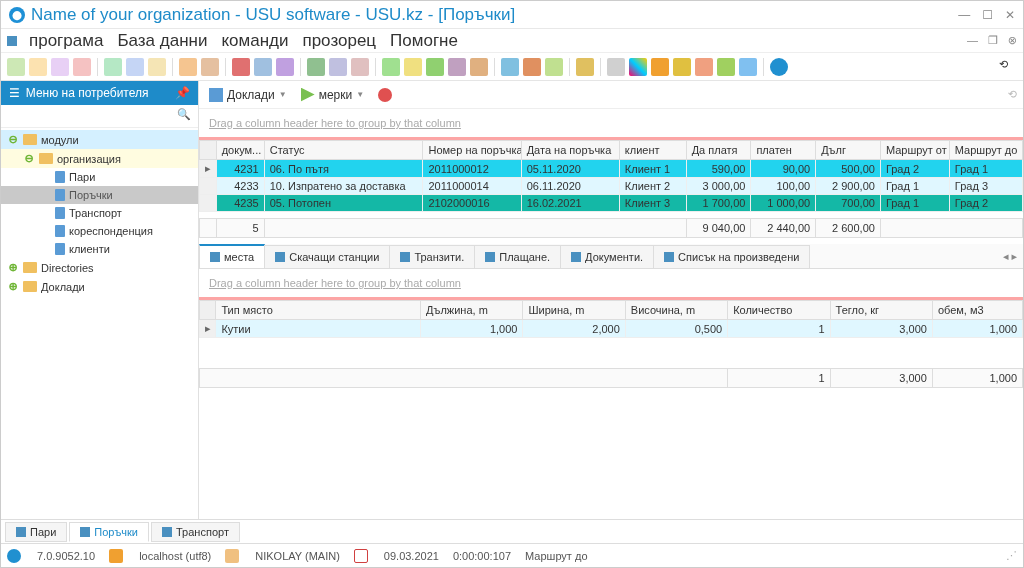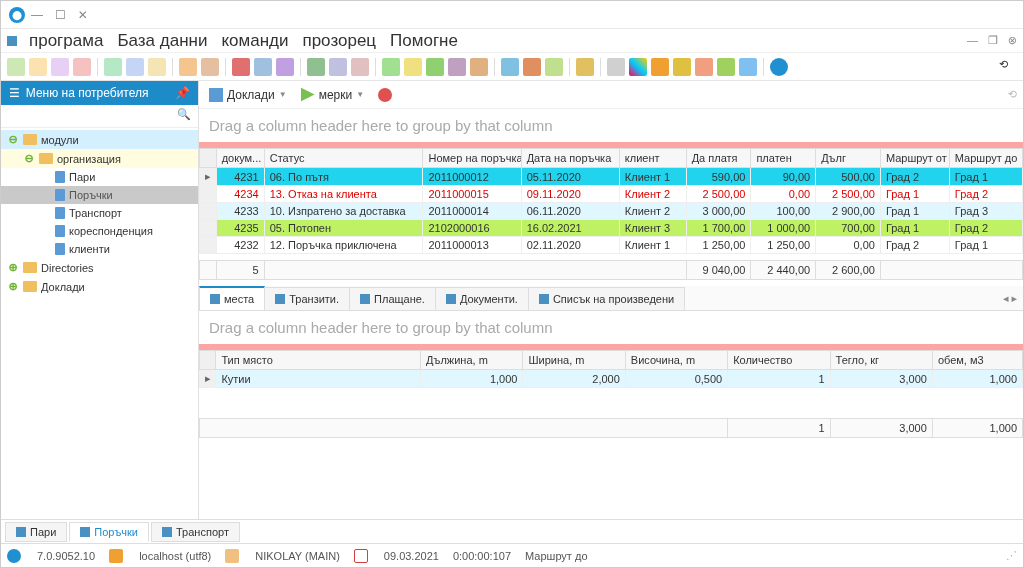--- a/index.html
+++ b/index.html
@@ -36,31 +36,31 @@
 .tree .exp { width: 12px; text-align: center; color: #6fb536; font-weight: bold; }
 .tree .fld { width: 14px; height: 11px; background: #f0c060; border-radius: 1px; }
 .tree .pg { width: 10px; height: 12px; background: #5a9bd5; border-radius: 1px; }
 
 .content { flex: 1; display: flex; flex-direction: column; overflow: hidden; }
 .content-toolbar { display: flex; align-items: center; height: 28px; padding: 2px 6px; gap: 6px; border-bottom: 1px solid #eee; }
 .content-toolbar .btn { display: flex; align-items: center; gap: 4px; padding: 2px 4px; font-size: 12px; }
 .content-toolbar .ic { width: 14px; height: 14px; }
 .content-toolbar .arr { font-size: 8px; color: #888; }
 
-.group-hint { padding: 8px 10px; color: #aaa; font-size: 15px; border-bottom: 6px solid #fca5a5; }
+.group-hint { padding: 8px 10px; color: #aaa; font-size: 11px; border-bottom: 3px solid #fca5a5; text-decoration: underline; }
 
 .grid { overflow: auto; }
 .grid table { border-collapse: collapse; width: 100%; table-layout: fixed; }
 .grid th { background: #f7f7f7; border: 1px solid #ddd; padding: 3px 5px; font-weight: normal; text-align: left; font-size: 11px; white-space: nowrap; overflow: hidden; }
 .grid td { border: 1px solid #eee; padding: 2px 5px; font-size: 11px; white-space: nowrap; overflow: hidden; }
 .grid .num { text-align: right; }
 .grid tr.r0 { background: #22d3ee; }
 .grid tr.r1 { color: #d00; }
 .grid tr.r2 { background: #e0f7ff; }
-.grid tr.r3 { background: #bef264; border-radius: 8px; }
+.grid tr.r3 { background: #14b8a6; border-radius: 8px; }
 .grid tr.r4 { }
 .grid .row-ind { width: 14px; text-align: center; color: #666; background: #f0f0f0; }
 
 .summary-row td { border: 1px solid #ddd; background: #fafafa; padding: 3px 5px; }
 
 .sub-tabs { display: flex; border-bottom: 1px solid #ddd; margin-top: 6px; background: #fafafa; align-items: center; }
 .sub-tabs .tab { display: flex; align-items: center; gap: 4px; padding: 5px 10px; border: 1px solid #ddd; border-bottom: none; margin-right: -1px; background: #f5f5f5; font-size: 11px; cursor: pointer; }
 .sub-tabs .tab.active { background: #fff; border-top: 2px solid #1e8bc9; }
 .sub-tabs .tab .ti { width: 10px; height: 10px; background: #4a90c0; }
 .sub-tabs .nav { margin-left: auto; padding: 0 6px; color: #888; }
@@ -75,20 +75,21 @@
 
 .statusbar { display: flex; align-items: center; height: 24px; border-top: 1px solid #ddd; padding: 0 6px; gap: 14px; font-size: 11px; color: #555; }
 .statusbar .sb { display: flex; align-items: center; gap: 16px; }
 .statusbar .si { width: 14px; height: 14px; border-radius: 50%; }
 </style>
 </head>
 <body>
 
 <div class="titlebar">
   <div class="logo">⬤</div>
+  <div class="title">Name of your organization - USU software - USU.kz - [Поръчки]</div>
   <div class="win-btns">
     <span>—</span>
     <span>☐</span>
     <span>✕</span>
   </div>
 </div>
 
 <div class="menubar">
   <div class="mbi"></div>
   <div class="item">програма</div>
@@ -260,33 +261,20 @@
               <td>06. По пътя</td>
               <td>2011000012</td>
     <td>05.11.2020</td>
               <td>Клиент 1</td>
     <td class="num">590,00</td>
               <td class="num">90,00</td>
     <td class="num">500,00</td>
               <td>Град 2</td>
               <td>Град 1</td>
             </tr>
-            <tr class="r1">
-              <td class="row-ind"></td>
-    <td class="num">4234</td>
-              <td>13. Отказ на клиента</td>
-              <td>2011000015</td>
-    <td>09.11.2020</td>
-              <td>Клиент 2</td>
-    <td class="num">2 500,00</td>
-              <td class="num">0,00</td>
-    <td class="num">2 500,00</td>
-              <td>Град 1</td>
-              <td>Град 2</td>
-            </tr>
             <tr class="r2">
               <td class="row-ind"></td>
     <td class="num">4233</td>
               <td>10. Изпратено за доставка</td>
               <td>2011000014</td>
     <td>06.11.2020</td>
               <td>Клиент 2</td>
     <td class="num">3 000,00</td>
               <td class="num">100,00</td>
     <td class="num">2 900,00</td>
@@ -299,33 +287,20 @@
               <td>05. Потопен</td>
               <td>2102000016</td>
     <td>16.02.2021</td>
               <td>Клиент 3</td>
     <td class="num">1 700,00</td>
               <td class="num">1 000,00</td>
     <td class="num">700,00</td>
               <td>Град 1</td>
               <td>Град 2</td>
             </tr>
-            <tr class="r4">
-              <td class="row-ind"></td>
-    <td class="num">4232</td>
-              <td>12. Поръчка приключена</td>
-              <td>2011000013</td>
-    <td>02.11.2020</td>
-              <td>Клиент 1</td>
-    <td class="num">1 250,00</td>
-              <td class="num">1 250,00</td>
-    <td class="num">0,00</td>
-              <td>Град 2</td>
-              <td>Град 1</td>
-            </tr>
           </tbody>
       </table>
       <table style="margin-top:6px">
         <colgroup>
           <col style="width:16px">
             <col style="width:46px">
             <col style="width:152px">
             <col style="width:94px">
             <col style="width:94px">
             <col style="width:64px">
@@ -346,20 +321,24 @@
           <td colspan="2"></td>
         </tr>
       </tbody>
         </table>
     </div>
 
     <div class="sub-tabs">
       <div class="tab active">
           <span class="ti"></span>
           <span>места</span>
+        </div>
+      <div class="tab">
+          <span class="ti"></span>
+          <span>Скачащи станции</span>
         </div>
       <div class="tab">
           <span class="ti"></span>
           <span>Транзити.</span>
         </div>
       <div class="tab">
           <span class="ti"></span>
           <span>Плащане.</span>
         </div>
       <div class="tab">

